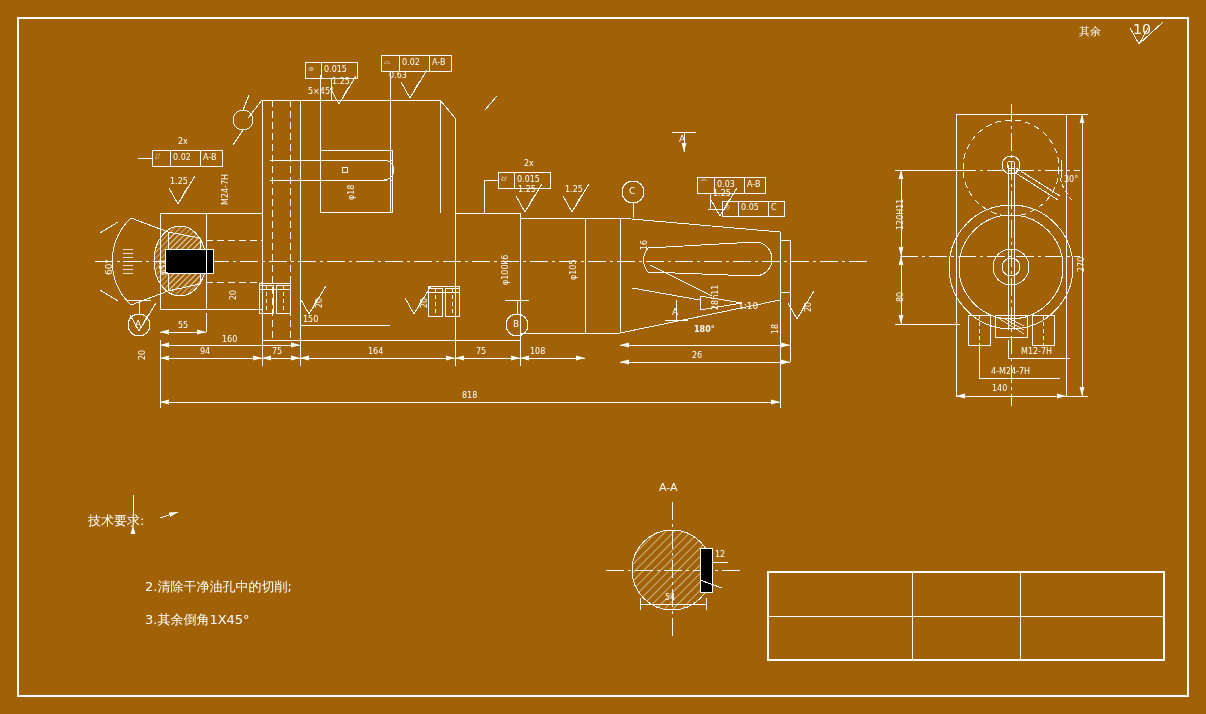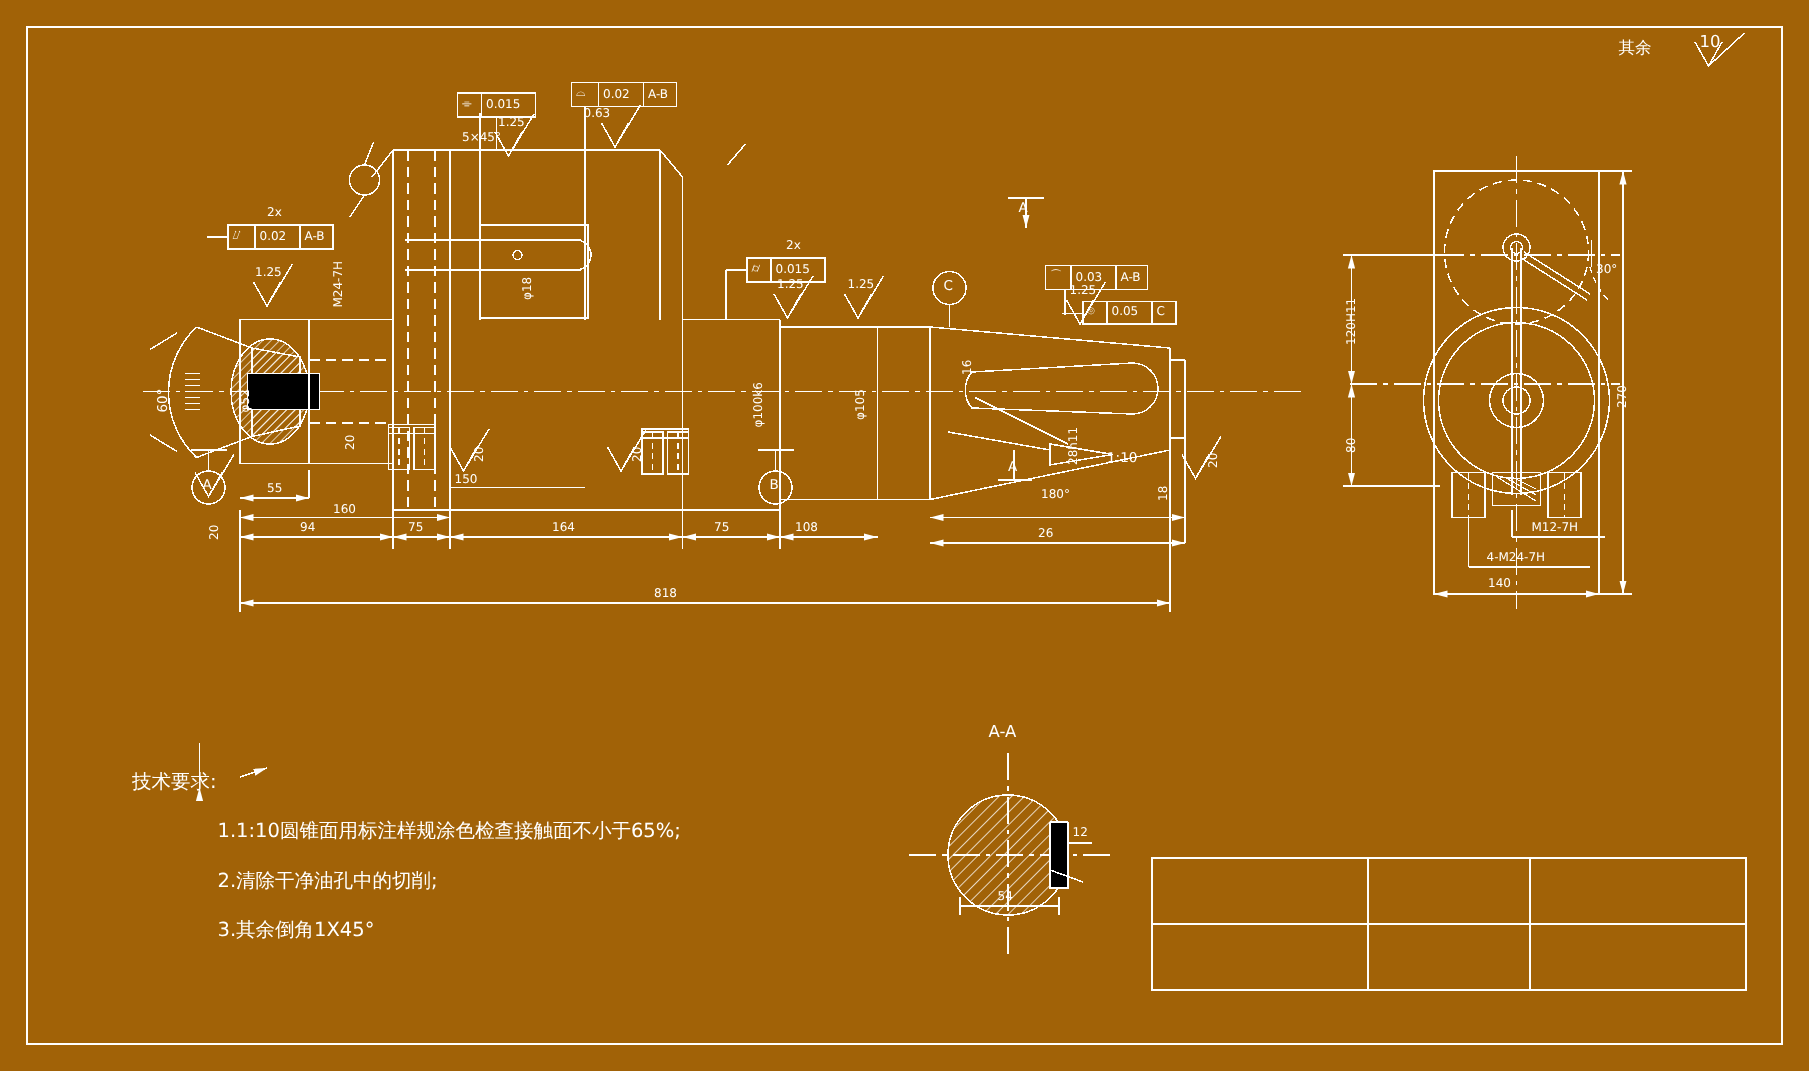--- a/index.html
+++ b/index.html
@@ -363,21 +363,21 @@
       <line x1="912" y1="572" x2="912" y2="660"></line>
       <line x1="1020" y1="572" x2="1020" y2="660"></line>
 
       <line x1="133" y1="495" x2="133" y2="525" marker-end="url(#arrR)"></line>
       <line x1="160" y1="518" x2="178" y2="512" marker-end="url(#arrL)"></line>
 
     </g>
   </svg>
 
   <div class="txt" style="left:1079px; top:26px; font-size:11px;">其余</div>
-  <div class="txt" style="left:1133px; top:22px; font-size:11px;">10</div>
+  <div class="txt" style="left:1133px; top:22px; font-size:14px;">10</div>
 
 
   <div class="txt" style="left:155px; top:153px; font-size:8px;">⌰</div>
   <div class="txt" style="left:173px; top:154px; font-size:8px;">0.02</div>
   <div class="txt" style="left:203px; top:154px; font-size:8px;">A-B</div>
   <div class="txt" style="left:178px; top:138px; font-size:8px;">2x</div>
 
   <div class="txt" style="left:308px; top:65px; font-size:8px;">⌯</div>
   <div class="txt" style="left:324px; top:66px; font-size:8px;">0.015</div>
 
@@ -406,56 +406,55 @@
   <div class="txt" style="left:308px; top:88px; font-size:8px;">5×45°</div>
 
   <div class="txt vtxt" style="left:105px; top:275px; font-size:9px; transform:rotate(-90deg);">60°</div>
   <div class="txt vtxt" style="left:160px; top:275px; font-size:8px; transform:rotate(-90deg);">φ52</div>
   <div class="txt vtxt" style="left:222px; top:205px; font-size:8px; transform:rotate(-90deg);">M24-7H</div>
   <div class="txt vtxt" style="left:348px; top:200px; font-size:8px; transform:rotate(-90deg);">φ18</div>
   <div class="txt vtxt" style="left:502px; top:285px; font-size:8px; transform:rotate(-90deg);">φ100k6</div>
   <div class="txt vtxt" style="left:570px; top:280px; font-size:8px; transform:rotate(-90deg);">φ105</div>
   <div class="txt vtxt" style="left:641px; top:250px; font-size:8px; transform:rotate(-90deg);">16</div>
   <div class="txt vtxt" style="left:712px; top:310px; font-size:8px; transform:rotate(-90deg);">28h11</div>
-  <div class="txt" style="left:694px; top:326px; font-size:8px;">180°</div>
+  <div class="txt" style="left:694px; top:326px; font-size:8px;font-weight:bold;">180°</div>
   <div class="txt" style="left:738px; top:302px; font-size:9px;">1:10</div>
 
   <div class="txt" style="left:135px; top:320px; font-size:9px;">A</div>
   <div class="txt" style="left:513px; top:320px; font-size:9px;">B</div>
   <div class="txt" style="left:629px; top:187px; font-size:9px;">C</div>
   <div class="txt" style="left:679px; top:135px; font-size:9px;">A</div>
   <div class="txt" style="left:672px; top:308px; font-size:9px;">A</div>
 
   <div class="txt" style="left:178px; top:322px; font-size:8px;">55</div>
   <div class="txt" style="left:200px; top:348px; font-size:8px;">94</div>
   <div class="txt" style="left:222px; top:336px; font-size:8px;">160</div>
   <div class="txt" style="left:272px; top:348px; font-size:8px;">75</div>
   <div class="txt" style="left:303px; top:316px; font-size:8px;">150</div>
   <div class="txt" style="left:368px; top:348px; font-size:8px;">164</div>
   <div class="txt" style="left:476px; top:348px; font-size:8px;">75</div>
   <div class="txt" style="left:530px; top:348px; font-size:8px;">108</div>
   <div class="txt" style="left:692px; top:352px; font-size:8px;">26</div>
   <div class="txt vtxt" style="left:772px; top:334px; font-size:8px; transform:rotate(-90deg);">18</div>
-  <div class="txt" style="left:436px; top:392px; font-size:8px;">818</div>
+  <div class="txt" style="left:462px; top:392px; font-size:8px;">818</div>
   <div class="txt vtxt" style="left:139px; top:360px; font-size:8px; transform:rotate(-90deg);">20</div>
   <div class="txt vtxt" style="left:316px; top:308px; font-size:8px; transform:rotate(-90deg);">20</div>
   <div class="txt vtxt" style="left:421px; top:308px; font-size:8px; transform:rotate(-90deg);">20</div>
   <div class="txt vtxt" style="left:805px; top:312px; font-size:8px; transform:rotate(-90deg);">20</div>
   <div class="txt vtxt" style="left:230px; top:300px; font-size:8px; transform:rotate(-90deg);">20</div>
 
   <div class="txt vtxt" style="left:897px; top:230px; font-size:8px; transform:rotate(-90deg);">120H11</div>
   <div class="txt vtxt" style="left:897px; top:302px; font-size:8px; transform:rotate(-90deg);">80</div>
   <div class="txt vtxt" style="left:1078px; top:272px; font-size:8px; transform:rotate(-90deg);">270</div>
   <div class="txt" style="left:992px; top:385px; font-size:8px;">140</div>
   <div class="txt" style="left:1021px; top:348px; font-size:8px;">M12-7H</div>
   <div class="txt" style="left:991px; top:368px; font-size:8px;">4-M24-7H</div>
   <div class="txt" style="left:1064px; top:176px; font-size:8px;">30°</div>
 
   <div class="txt" style="left:659px; top:482px; font-size:11px;">A-A</div>
   <div class="txt" style="left:665px; top:594px; font-size:8px;">54</div>
   <div class="txt" style="left:715px; top:551px; font-size:8px;">12</div>
 
   <div class="notes note-title" style="left:88px; top:512px;">技术要求:</div>
-  <div class="notes note-line" style="left:145px; top:545px;">1.1:10圆锥面用标注样规涂色检查接触面不小于65%;</div>
   <div class="notes note-line" style="left:145px; top:578px;">2.清除干净油孔中的切削;</div>
   <div class="notes note-line" style="left:145px; top:611px;">3.其余倒角1X45°</div>
 
 </div>
 
 </body></html>

